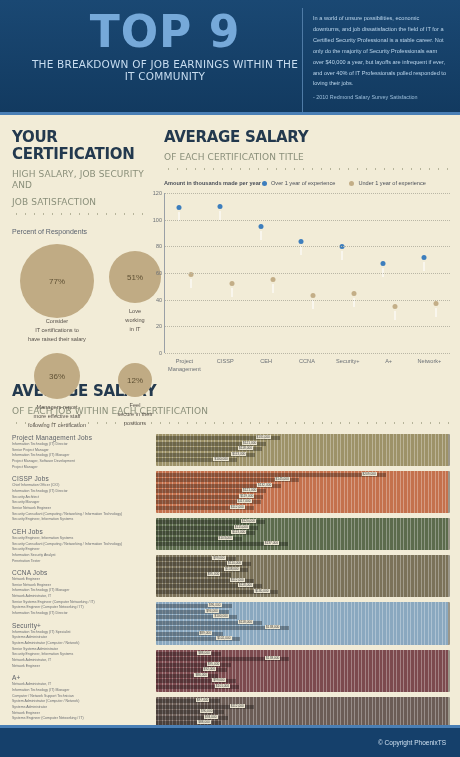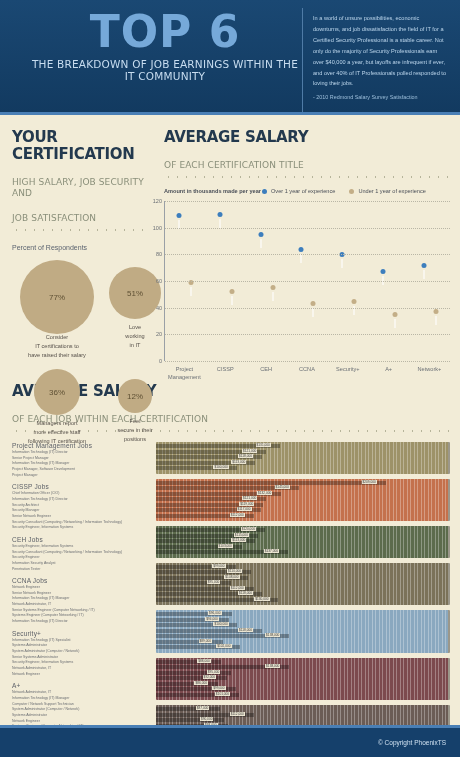--- a/index.html
+++ b/index.html
@@ -45,21 +45,21 @@
 
   
   .sec-title {
     font-family:"DejaVu Sans", sans-serif;
     font-weight:bold; font-size:15px; line-height:17px;
     color:#23394e; letter-spacing:-0.3px;
   }
   .sec-sub {
     font-family:"DejaVu Sans", sans-serif;
     font-size:9px; line-height:11px; color:#8a8f7a;
-    letter-spacing:0.1px; margin-top:14px;
+    letter-spacing:0.1px; margin-top:6px;
   }
   .dots { margin-top:4px; height:4px;
     background-image:radial-gradient(circle, #b6b49a 0.9px, transparent 1.1px);
     background-size:9px 4px; background-repeat:repeat-x; }
 
   
   .mid { display:flex; padding:14px 0 0 0; height:258px; }
   .left-col { width:156px; padding:0 8px 0 12px; }
   .right-col { flex:1; padding:0 10px 0 8px; }
 
@@ -131,21 +131,21 @@
             background:#15406b; border-top:3px solid #4a7fb5;
             display:flex; align-items:center; justify-content:flex-end;
             padding-right:14px; }
   .footer span { color:#cfe0f0; font-size:6.5px; }
 </style>
 </head>
 <body>
 
 <div class="header">
   <div class="header-left">
-    <div class="title-top">TOP 6</div>
+    <div class="title-top">TOP 9</div>
     <div class="title-sub">THE BREAKDOWN OF JOB EARNINGS WITHIN THE IT COMMUNITY</div>
   </div>
   <div class="header-right">
     <div>In a world of unsure possibilities, economic downturns, and job dissatisfaction the field of IT for a Certified Security Professional is a stable career. Not only do the majority of Security Professionals earn over $40,000 a year, but layoffs are infrequent if ever, and over 40% of IT Professionals polled responded to loving their jobs.</div>
     <div class="header-src">- 2010 Redmond Salary Survey Satisfaction</div>
   </div>
 </div>
 
 <div class="mid">
 

